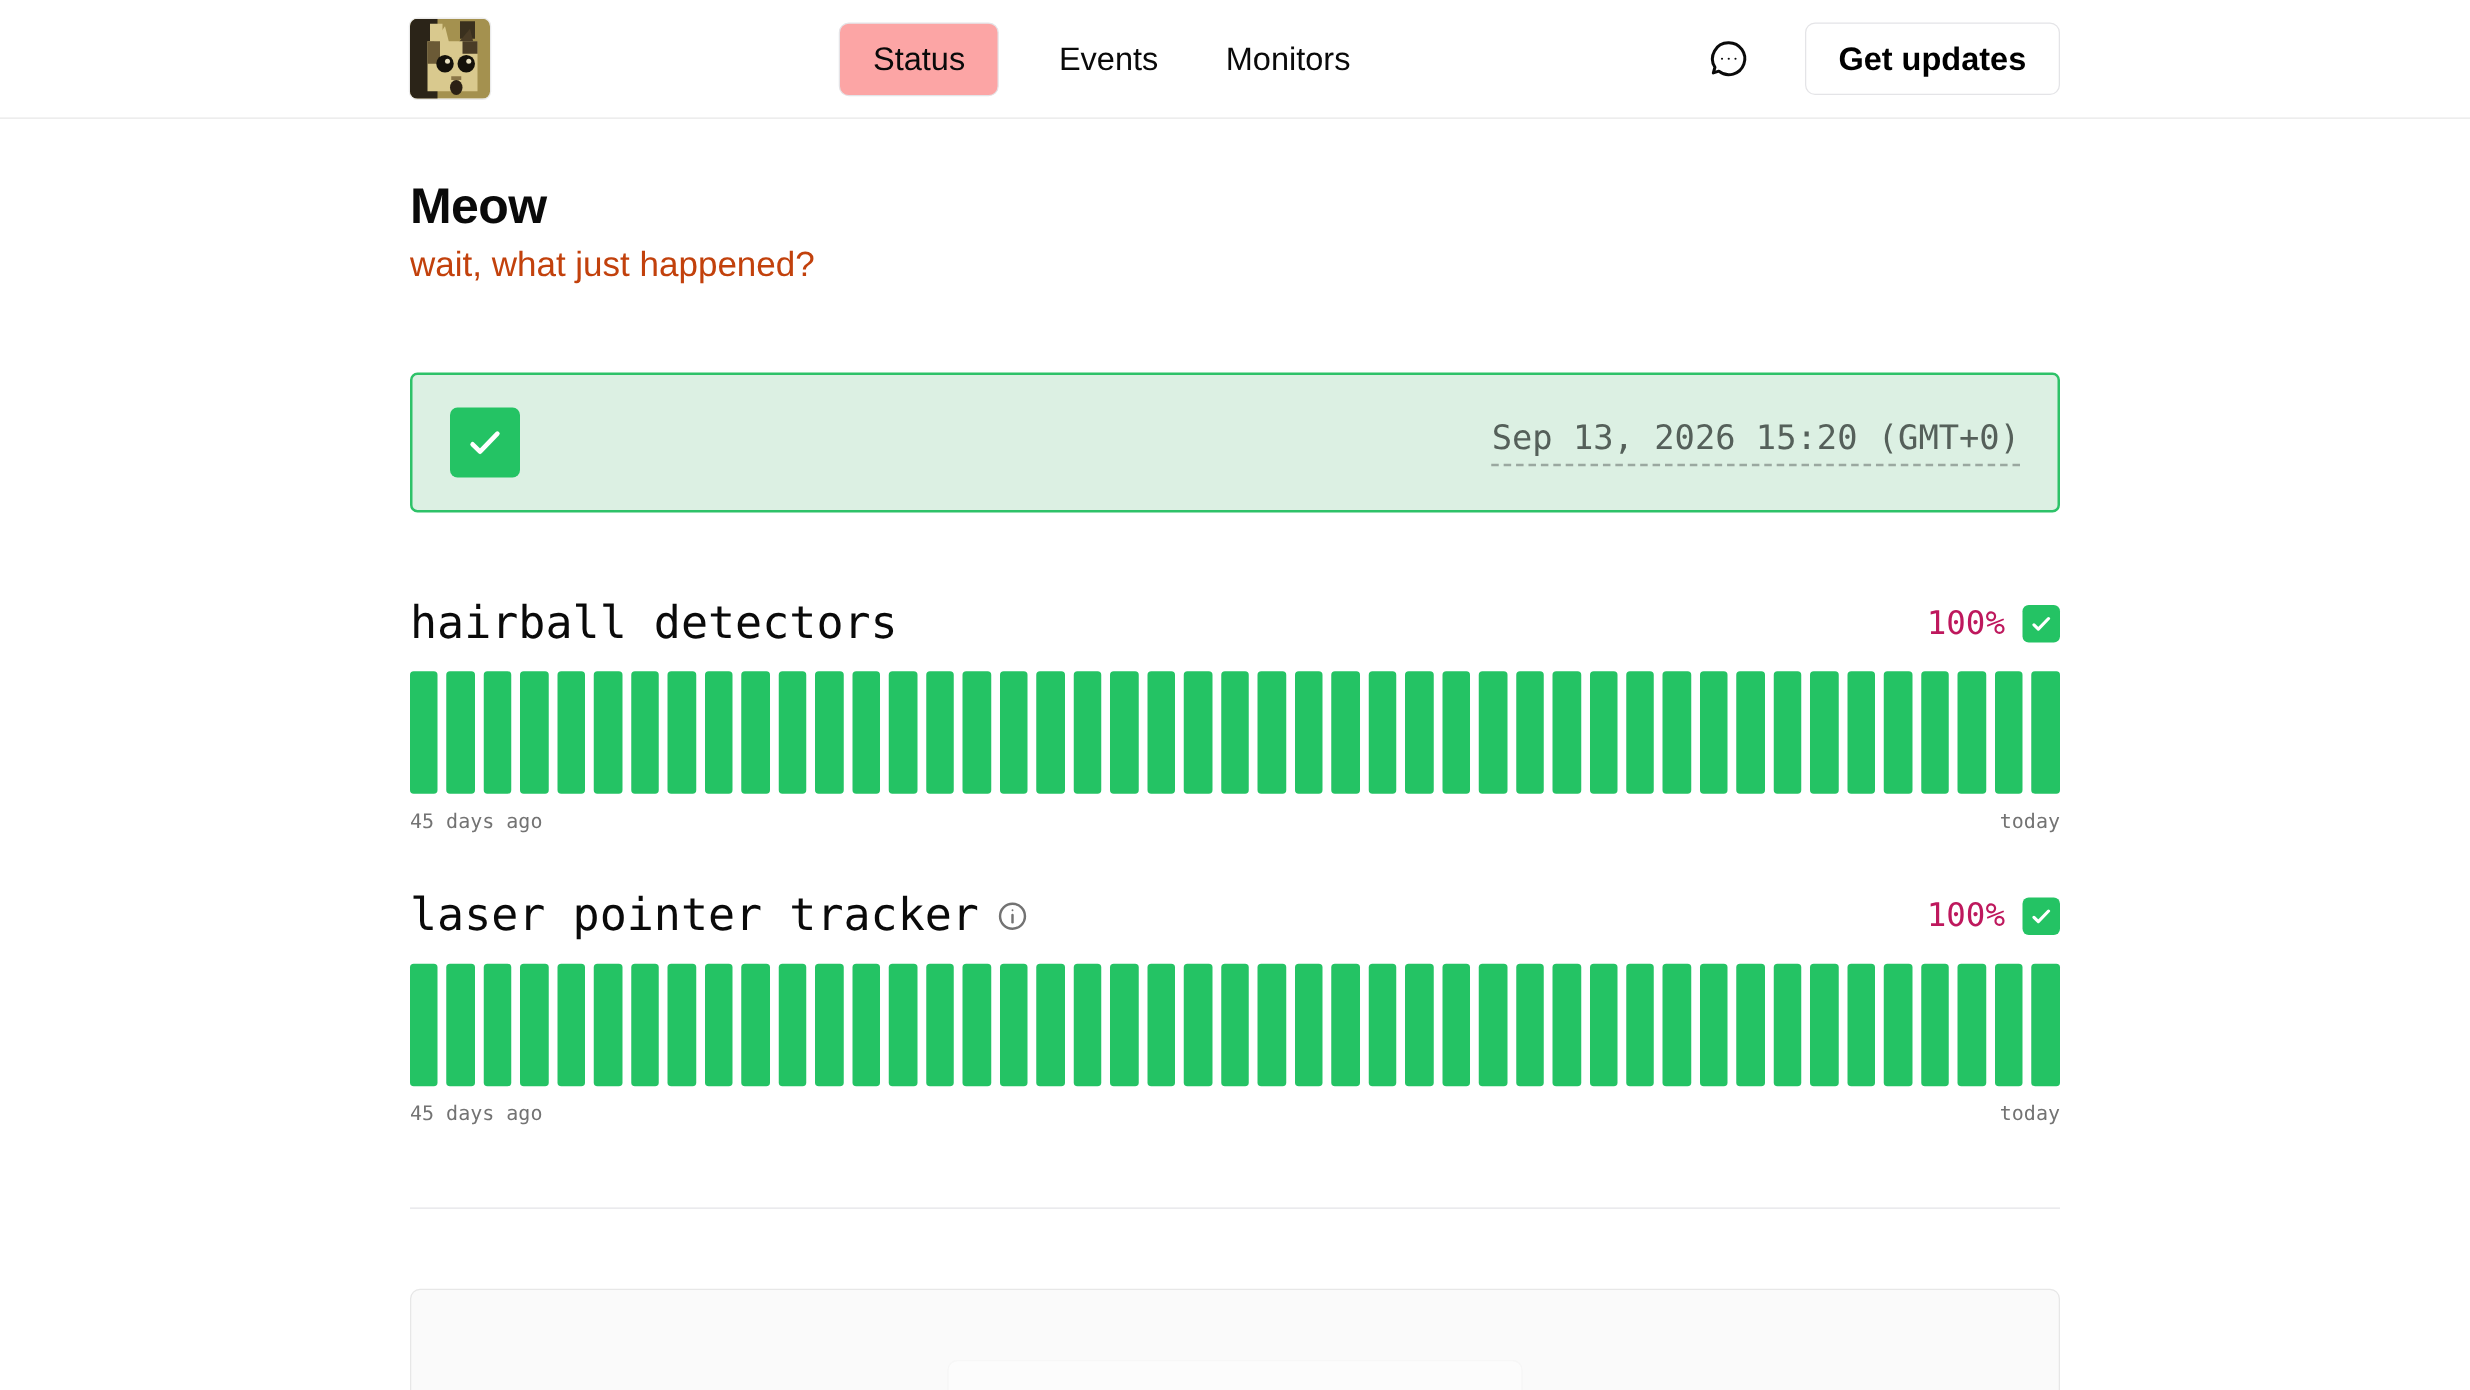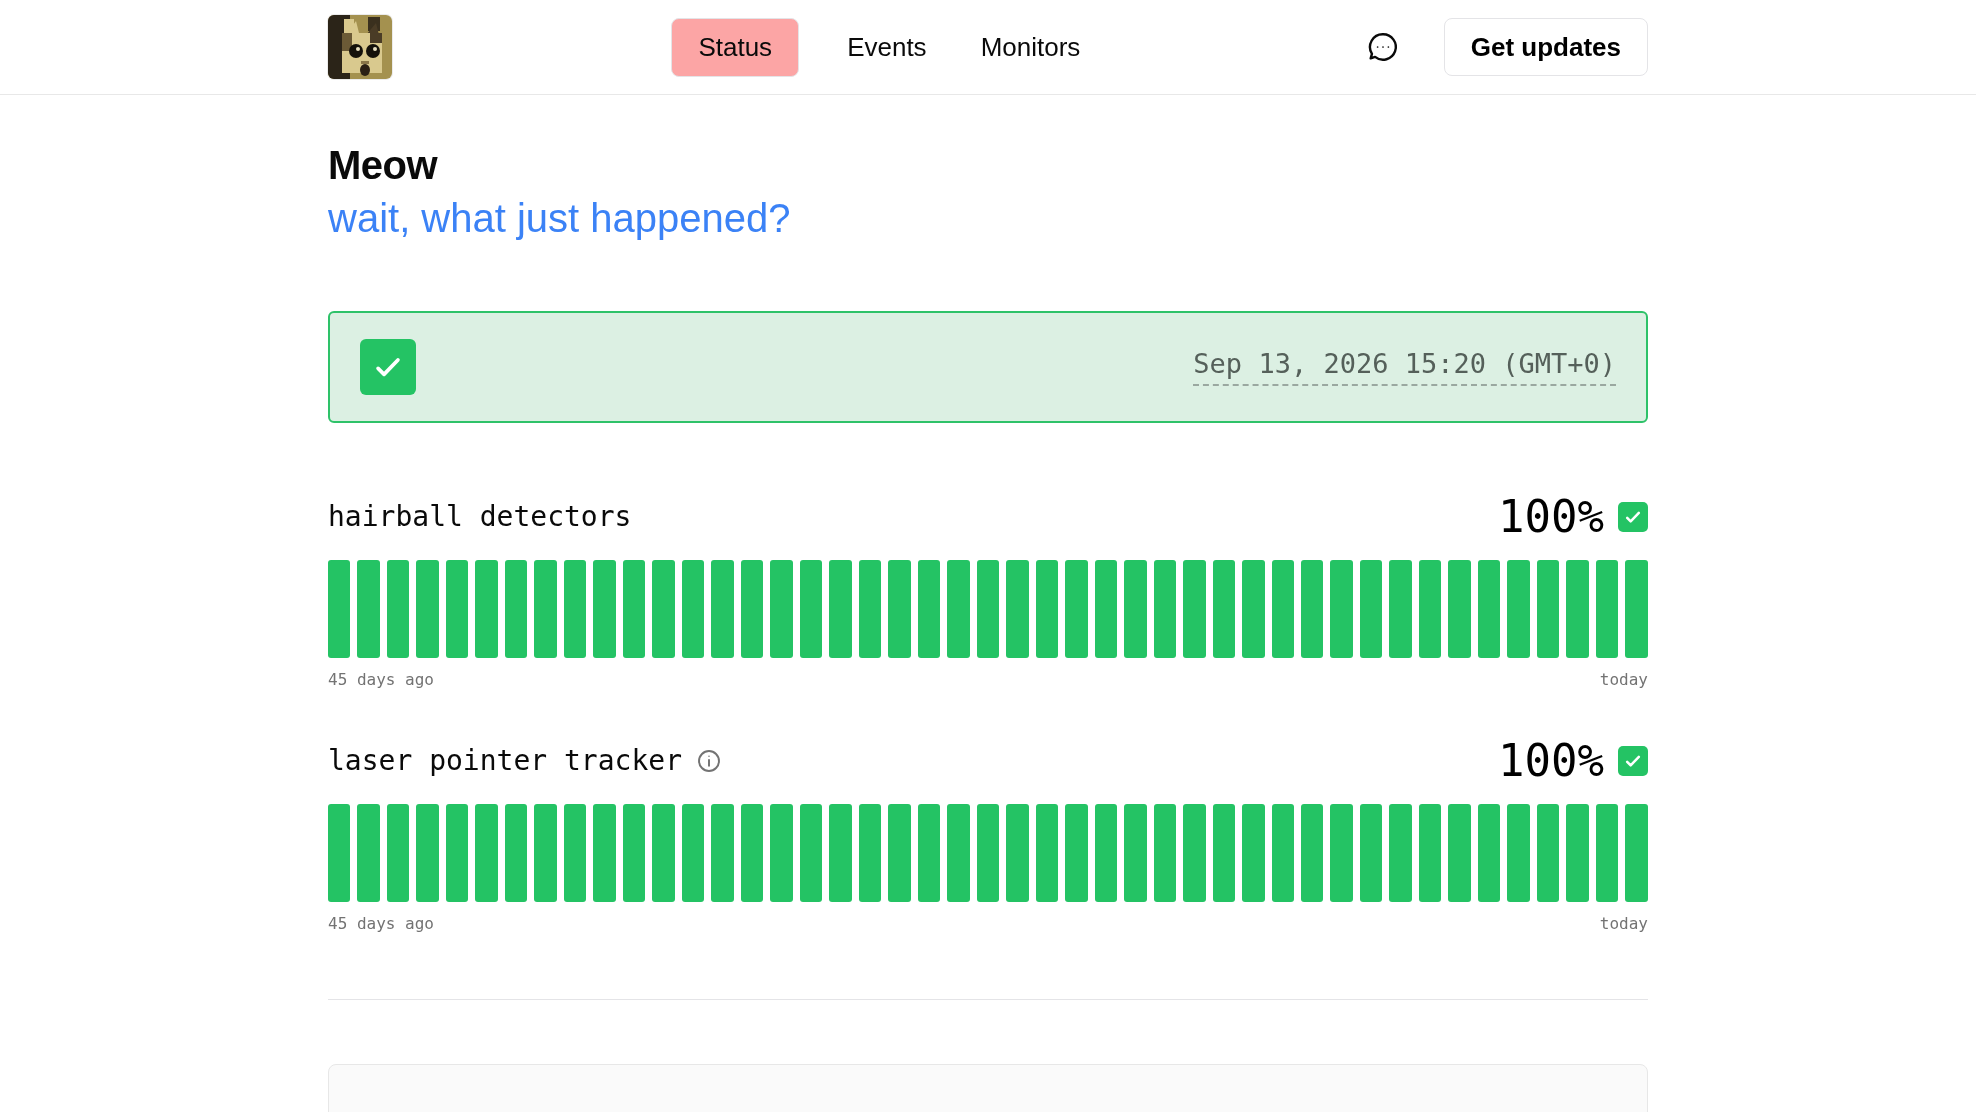--- a/index.html
+++ b/index.html
@@ -46,21 +46,21 @@
     background: #ffffff;
     border: 1.5px solid #e4e4e7; border-radius: 8px;
     font-size: 26px; font-weight: 600;
     font-family: "Liberation Sans", sans-serif;
     display: flex; align-items: center; cursor: pointer;
   }
 
   
   .main { width: 1320px; margin: 0 auto; }
   .page-title { margin-top: 48px; font-size: 40px; font-weight: 700; letter-spacing: -0.5px; }
-  .page-subtitle { margin-top: 8px; font-size: 40px; color: #3b82f6; }
+  .page-subtitle { margin-top: 8px; font-size: 28px; color: #c2410c; }
 
   
   .banner {
     margin-top: 70px;
     height: 112px;
     border: 2px solid #2ec269;
     background: #dcf0e3;
     border-radius: 6px;
     display: flex; align-items: center;
     padding: 0 30px;
@@ -77,24 +77,24 @@
     font-size: 27px; color: #55605a;
     border-bottom: 2px dashed #9aa8a0;
     padding-bottom: 5px;
     cursor: default;
   }
 
   
   .monitors { margin-top: 68px; }
   .monitor + .monitor { margin-top: 46px; }
   .monitor-header { display: flex; align-items: center; margin-bottom: 18px; }
-  .monitor-name { font-size: 28px; color: #0a0a0a; display: flex; align-items: center; gap: 14px; text-align: right; }
+  .monitor-name { font-size: 36px; color: #0a0a0a; display: flex; align-items: center; gap: 14px; text-align: right; }
   .info-icon { display: inline-flex; cursor: pointer; }
   .monitor-uptime { margin-left: auto; display: flex; align-items: center; gap: 14px; }
-  .uptime-value { font-size: 44px; color: #000000; }
+  .uptime-value { font-size: 26px; color: #be185d; }
   .monitor-check {
     width: 30px; height: 30px; border-radius: 5px;
     background: #24c364;
     display: flex; align-items: center; justify-content: center;
   }
   .bars { display: flex; gap: 7px; height: 98px; }
   .bar { flex: 1 1 0; background: #24c364; border-radius: 3px; cursor: pointer; }
   .monitor-footer {
     display: flex; justify-content: space-between;
     margin-top: 12px;

